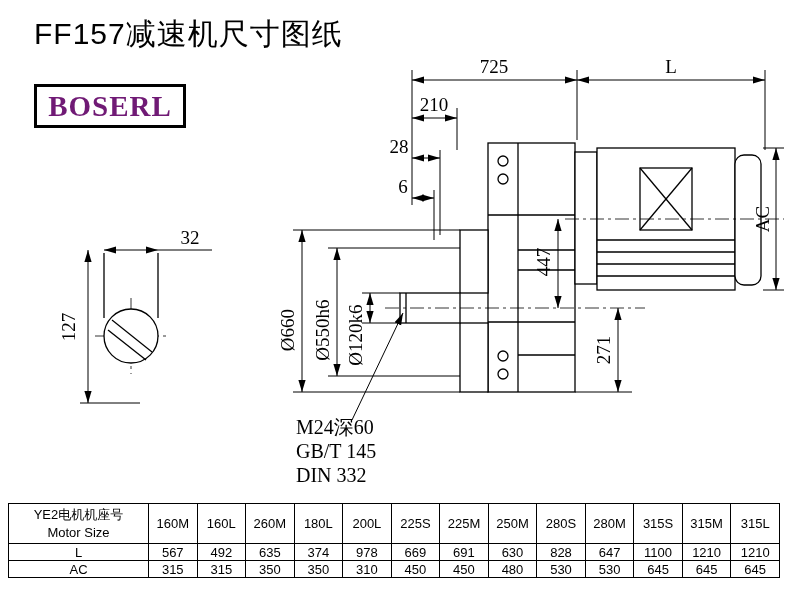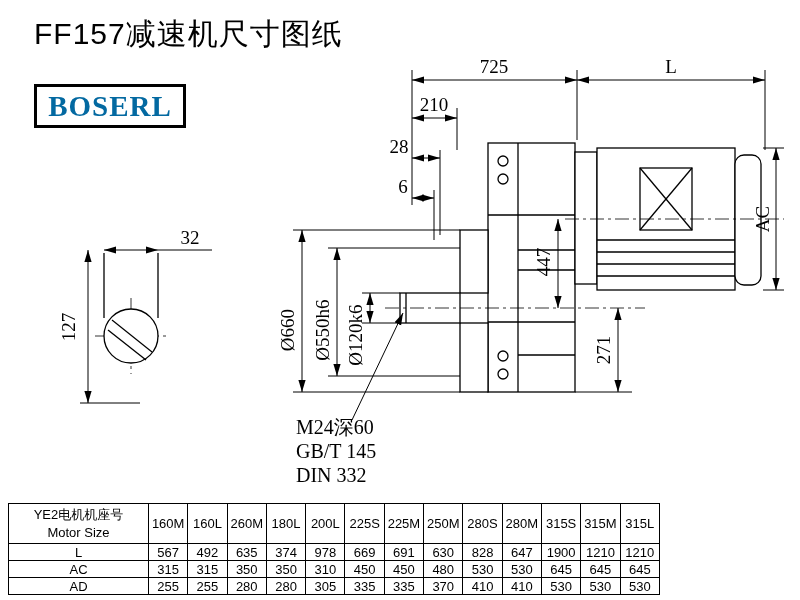--- a/index.html
+++ b/index.html
@@ -1,23 +1,23 @@
 <!DOCTYPE html>
 <html><head>
 <meta charset="utf-8">
 <style>
   *{margin:0;padding:0;box-sizing:border-box}
   html,body{width:800px;height:600px}
   body{font-family:"Liberation Sans",sans-serif;background:#fff;color:#000}
   .page{position:relative;width:800px;height:600px;background:#fff;overflow:hidden}
   .title{position:absolute;left:34px;top:14px;font-size:30px;font-weight:normal;letter-spacing:1px;white-space:nowrap}
   .logo-box{position:absolute;left:34px;top:84px;width:152px;height:44px;border:3px solid #000;background:#fff;display:flex;align-items:center;justify-content:center}
-  .logo-text{font-family:"Liberation Serif",serif;font-size:29px;font-weight:bold;color:#0369a1;letter-spacing:1px}
+  .logo-text{font-family:"Liberation Serif",serif;font-size:29px;font-weight:bold;color:#701a75;letter-spacing:1px}
   svg.drawing{position:absolute;left:0;top:0}
-  table.dim-table{position:absolute;left:8px;top:503px;width:652px;border-collapse:collapse;table-layout:fixed;background:#fff;font-size:13px}
+  table.dim-table{position:absolute;left:8px;top:503px;width:772px;border-collapse:collapse;table-layout:fixed;background:#fff;font-size:13px}
   table.dim-table th,table.dim-table td{border:1px solid #000;text-align:center;vertical-align:middle;font-weight:normal;padding:0;height:17px;overflow:hidden;white-space:nowrap}
   table.dim-table col.first{width:140px}
   table.dim-table tr.hdr th{height:40px}
   .hdr-cell div{line-height:18px}
 </style>
 </head>
 <body>
 
 <div class="page">
 
@@ -176,52 +176,36 @@
       <td>567</td>
       <td>492</td>
       <td>635</td>
       <td>374</td>
       <td>978</td>
       <td>669</td>
       <td>691</td>
       <td>630</td>
       <td>828</td>
       <td>647</td>
-      <td>1900</td>
+      <td>1100</td>
       <td>1210</td>
       <td>1210</td>
     </tr>
     <tr>
       <td>AC</td>
       <td>315</td>
       <td>315</td>
       <td>350</td>
       <td>350</td>
       <td>310</td>
       <td>450</td>
       <td>450</td>
       <td>480</td>
       <td>530</td>
       <td>530</td>
       <td>645</td>
       <td>645</td>
       <td>645</td>
     </tr>
-    <tr>
-      <td>AD</td>
-      <td>255</td>
-      <td>255</td>
-      <td>280</td>
-      <td>280</td>
-      <td>305</td>
-      <td>335</td>
-      <td>335</td>
-      <td>370</td>
-      <td>410</td>
-      <td>410</td>
-      <td>530</td>
-      <td>530</td>
-      <td>530</td>
-    </tr>
   </tbody>
     </table>
 
 </div>
 
 </body></html>

